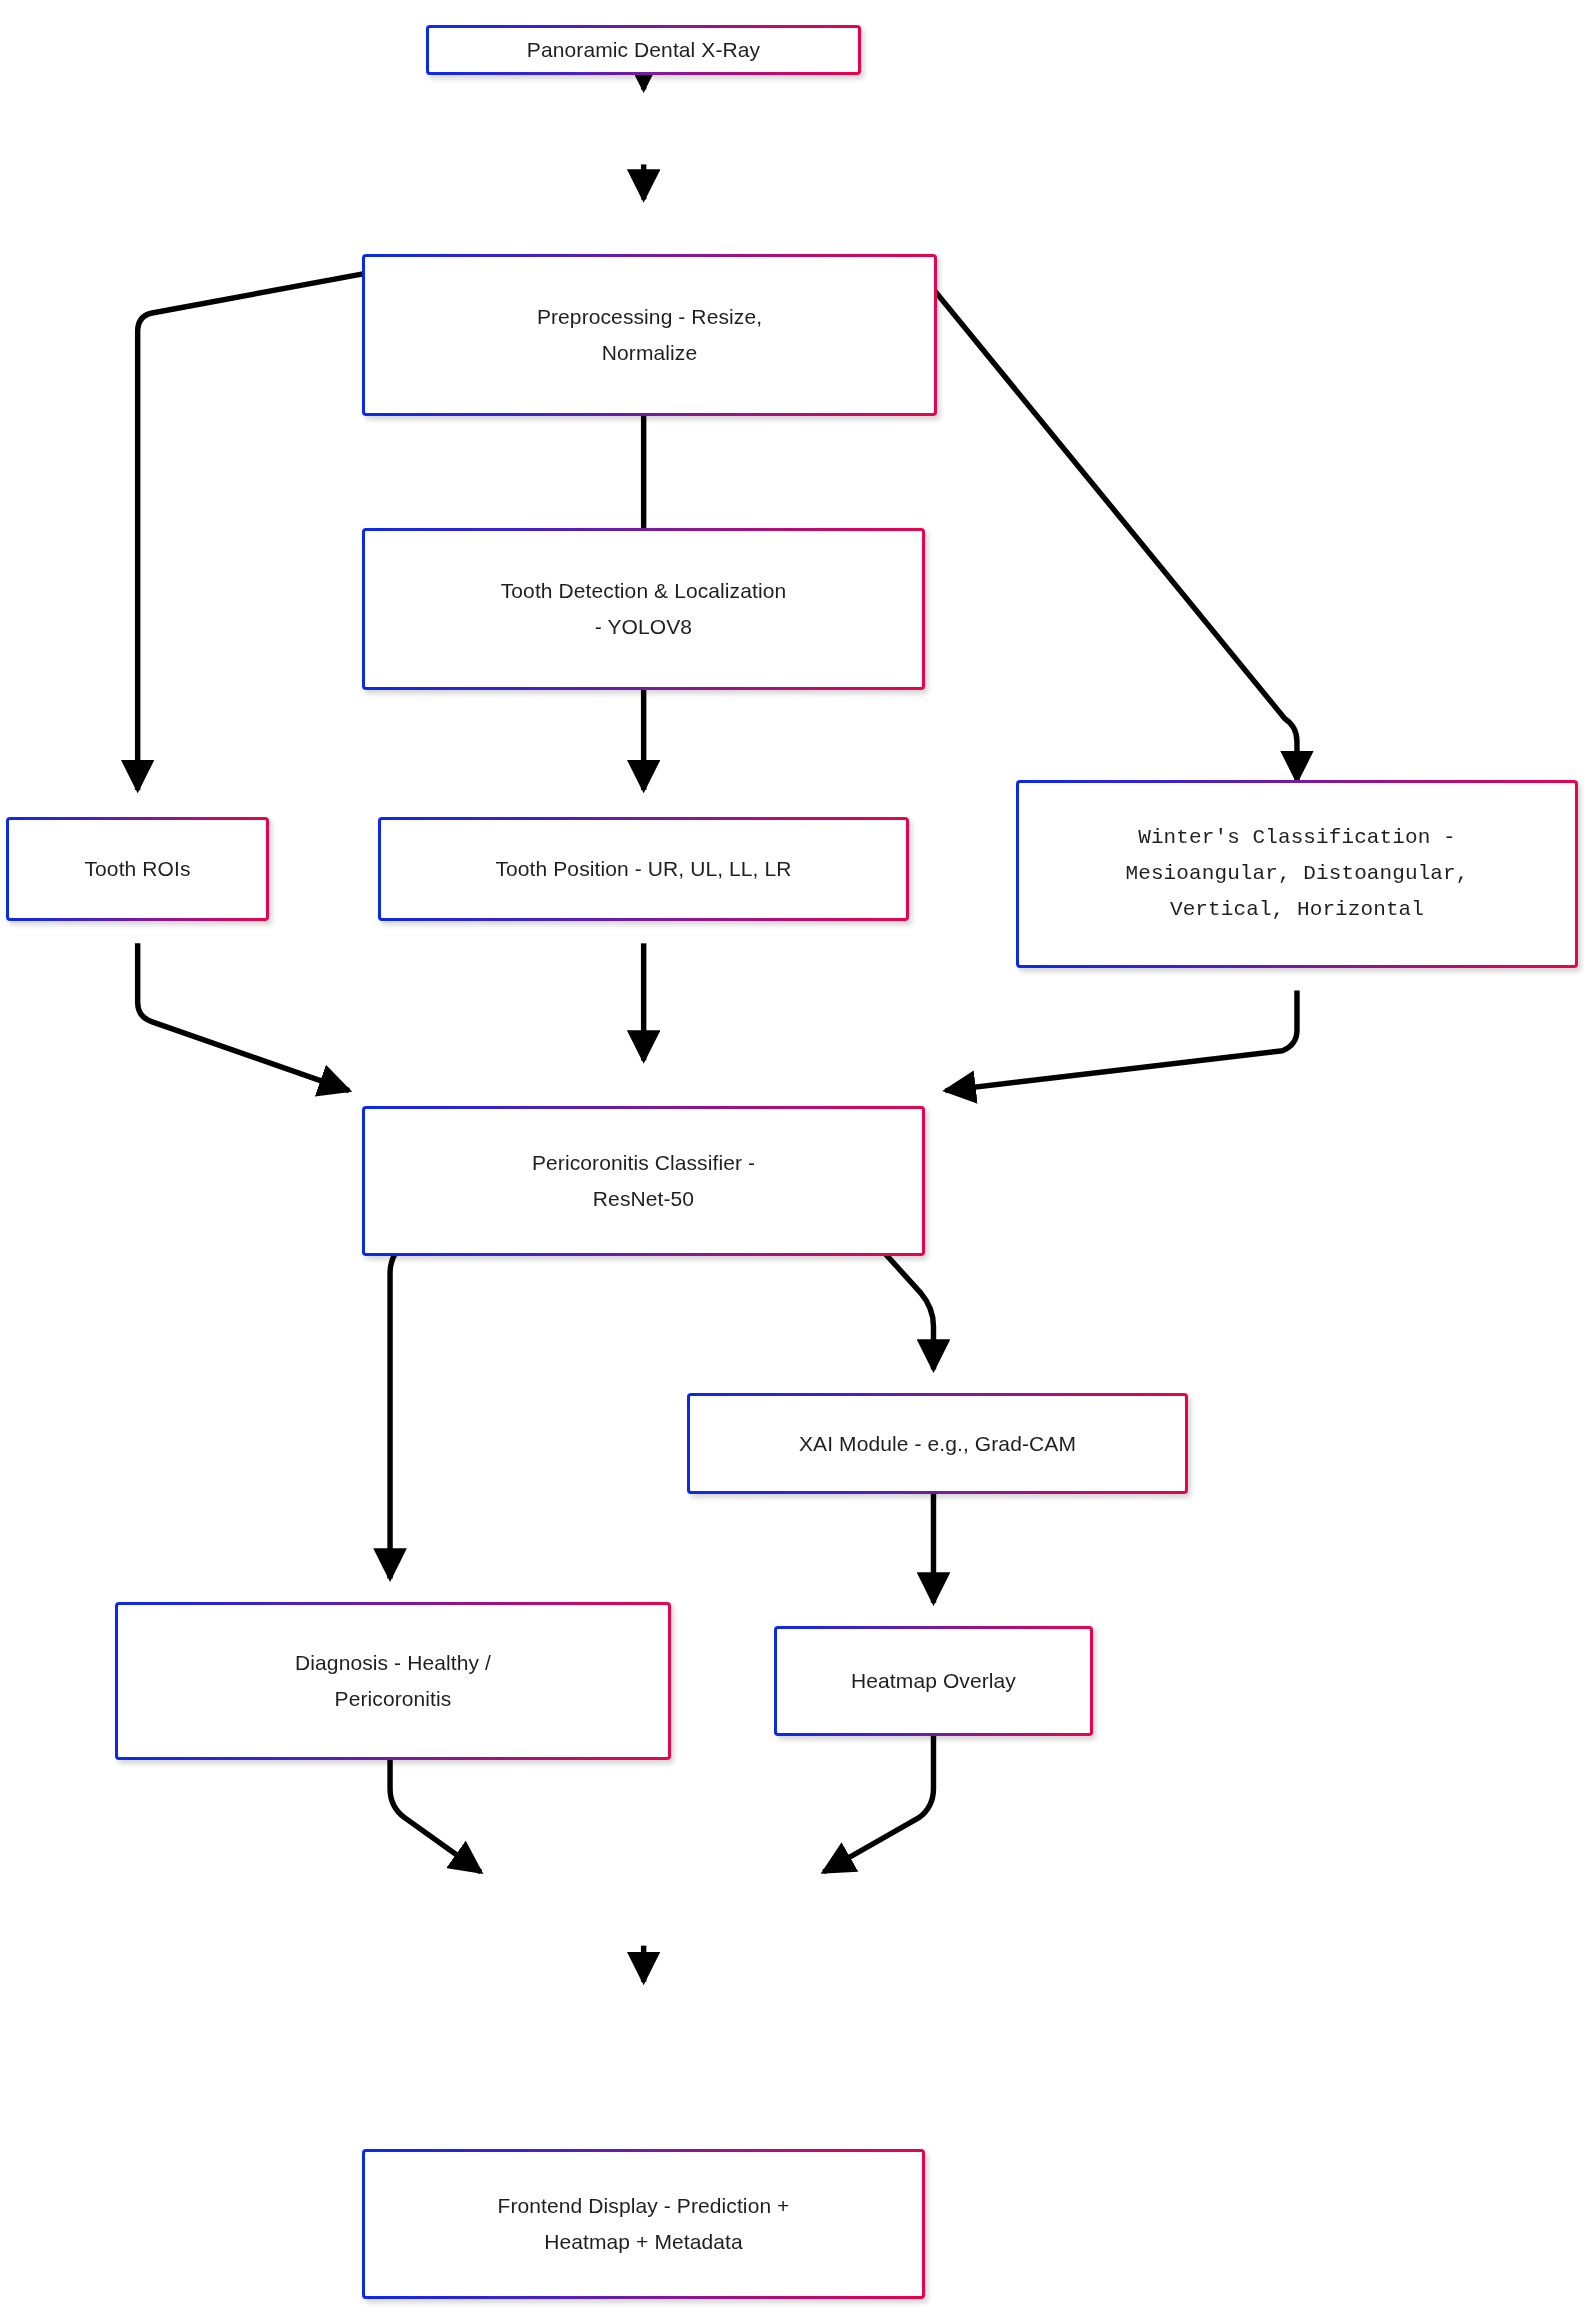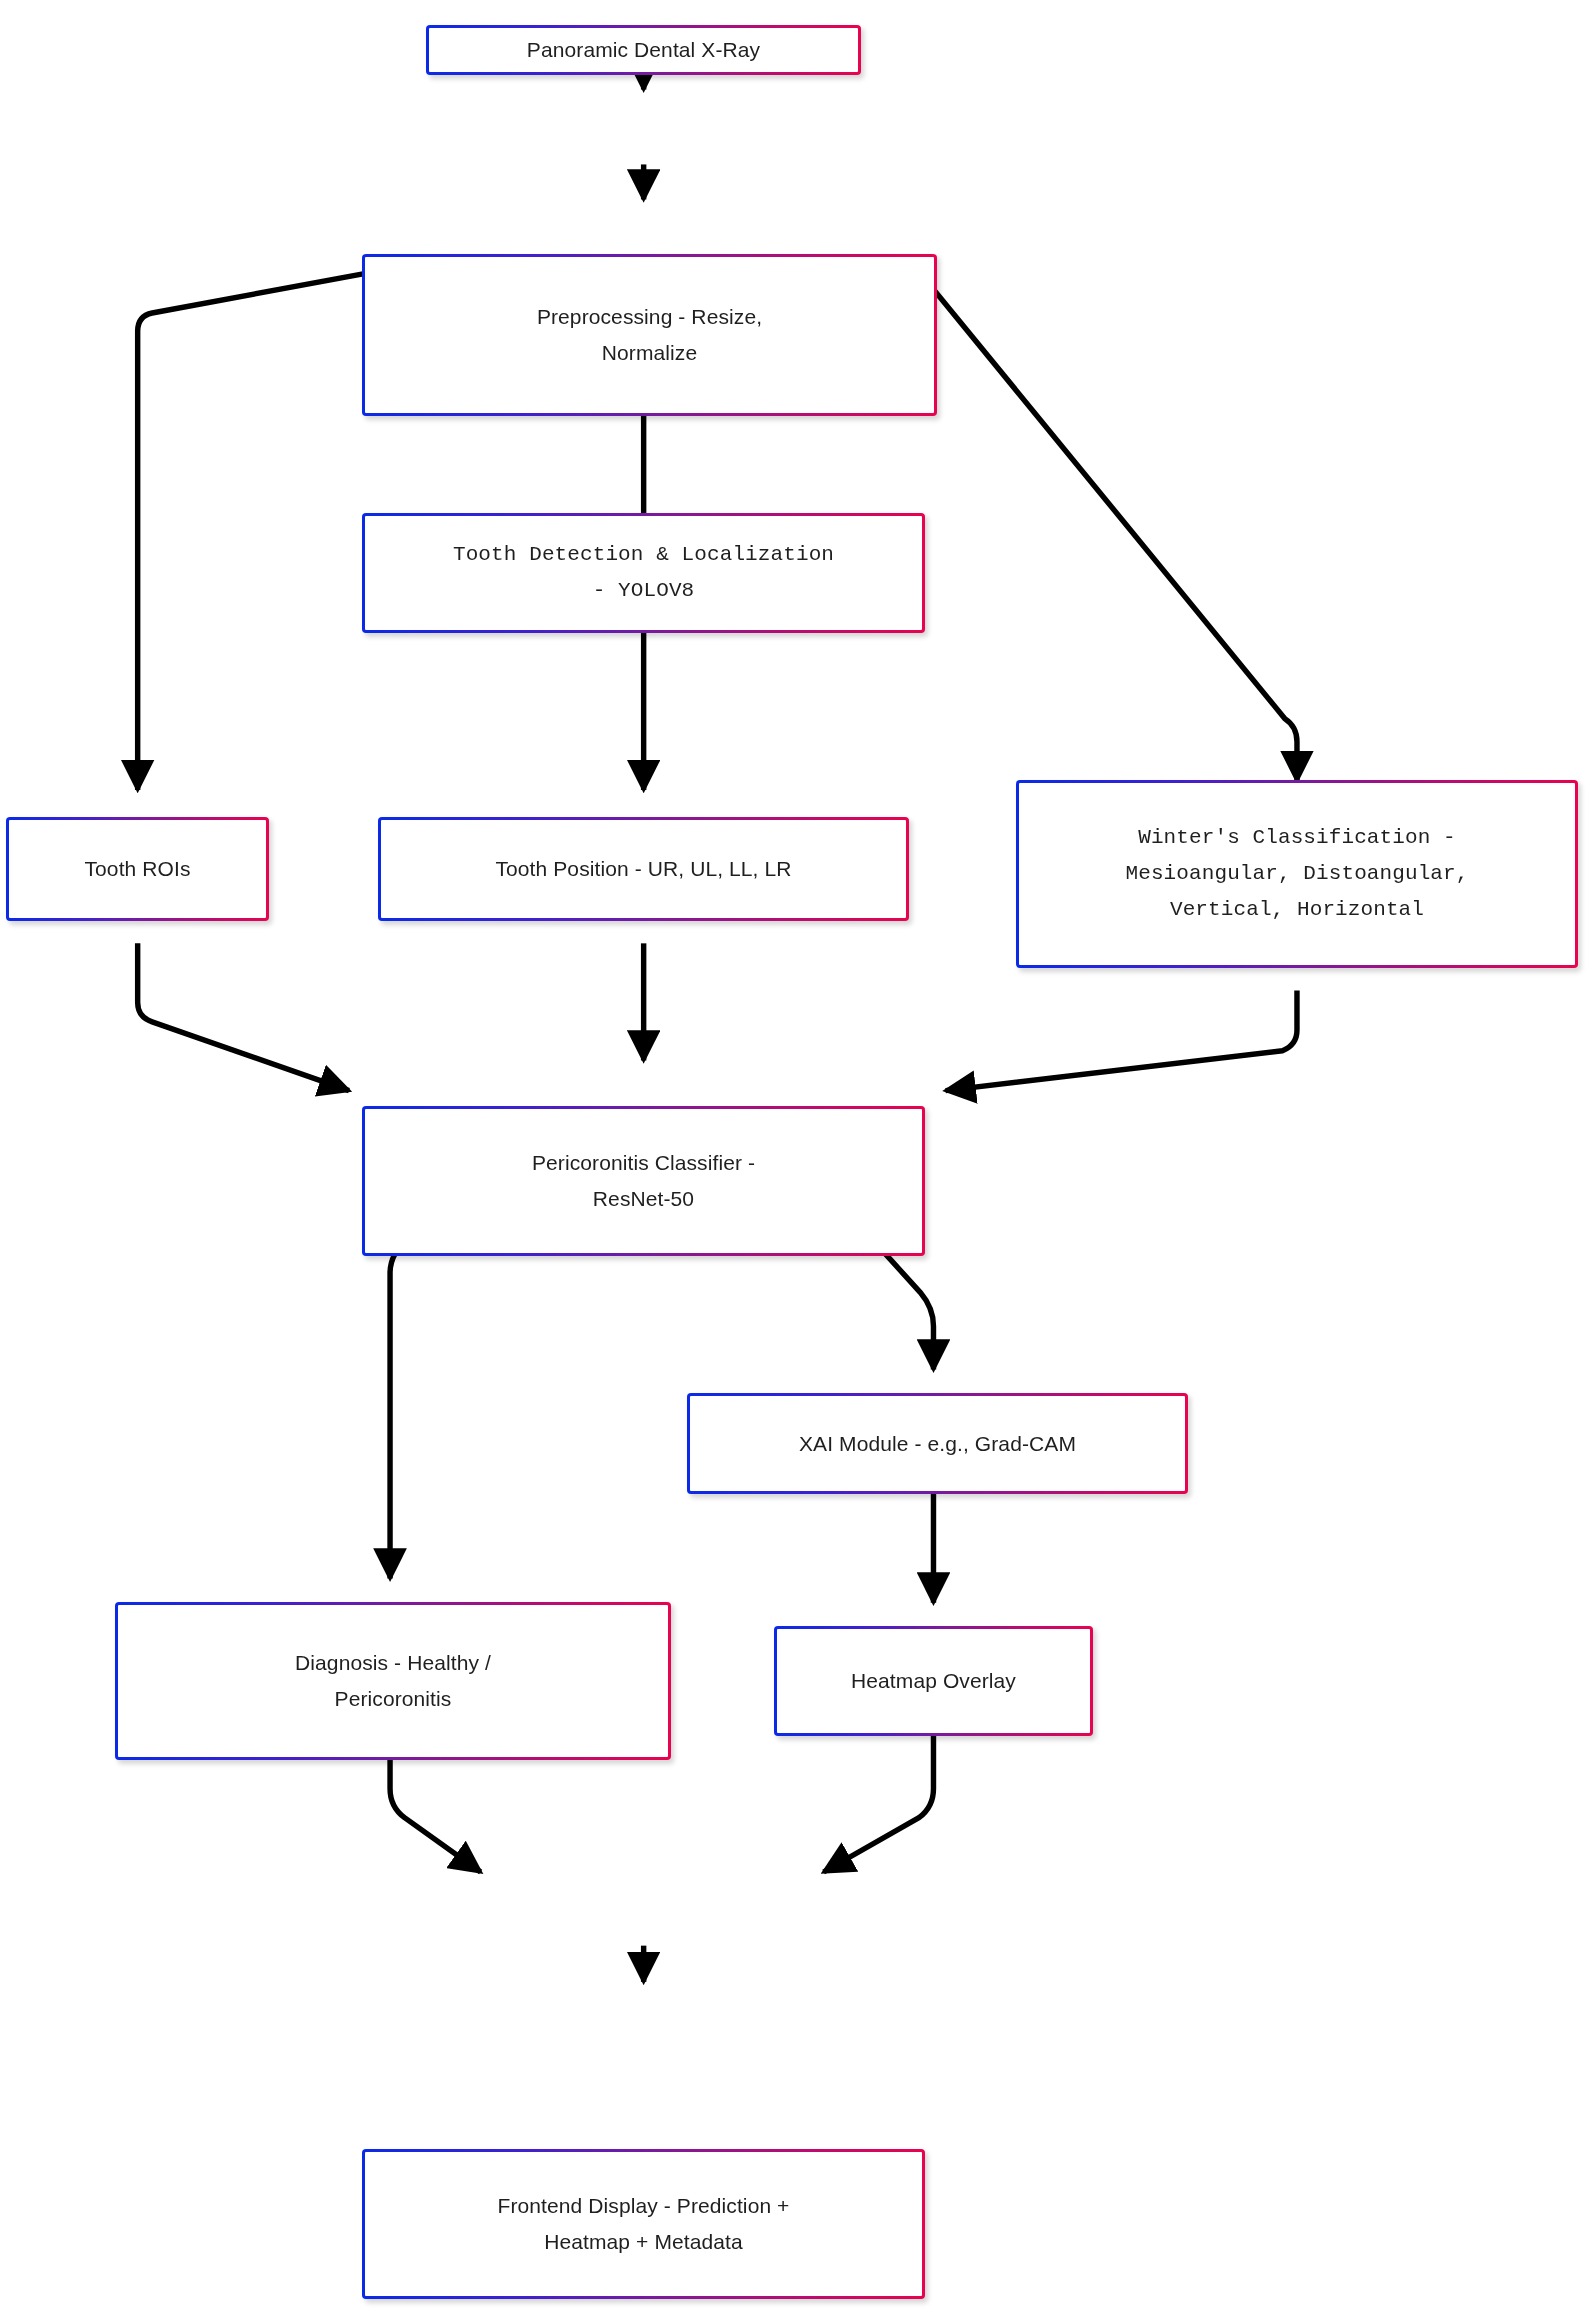--- a/index.html
+++ b/index.html
@@ -94,21 +94,21 @@
 
   <div class="node" style="left:426px; top:6px; width:435px; height:50px;">
     <span class="label">Panoramic Dental X-Ray</span>
   </div>
 
   <div class="node" style="left:362px; top:235px; width:575px; height:162px;">
     <span class="label">Preprocessing - Resize,
 Normalize</span>
   </div>
 
-  <div class="node" style="left:362px; top:494px; width:563px; height:120px;font-family:Liberation Mono, monospace;">
+  <div class="node" style="left:362px; top:509px; width:563px; height:162px;">
     <span class="label">Tooth Detection &amp; Localization
 - YOLOV8</span>
   </div>
 
   <div class="node" style="left:6px; top:798px; width:263px; height:104px;">
     <span class="label">Tooth ROIs</span>
   </div>
 
   <div class="node" style="left:378px; top:798px; width:531px; height:104px;">
     <span class="label">Tooth Position - UR, UL, LL, LR</span>

